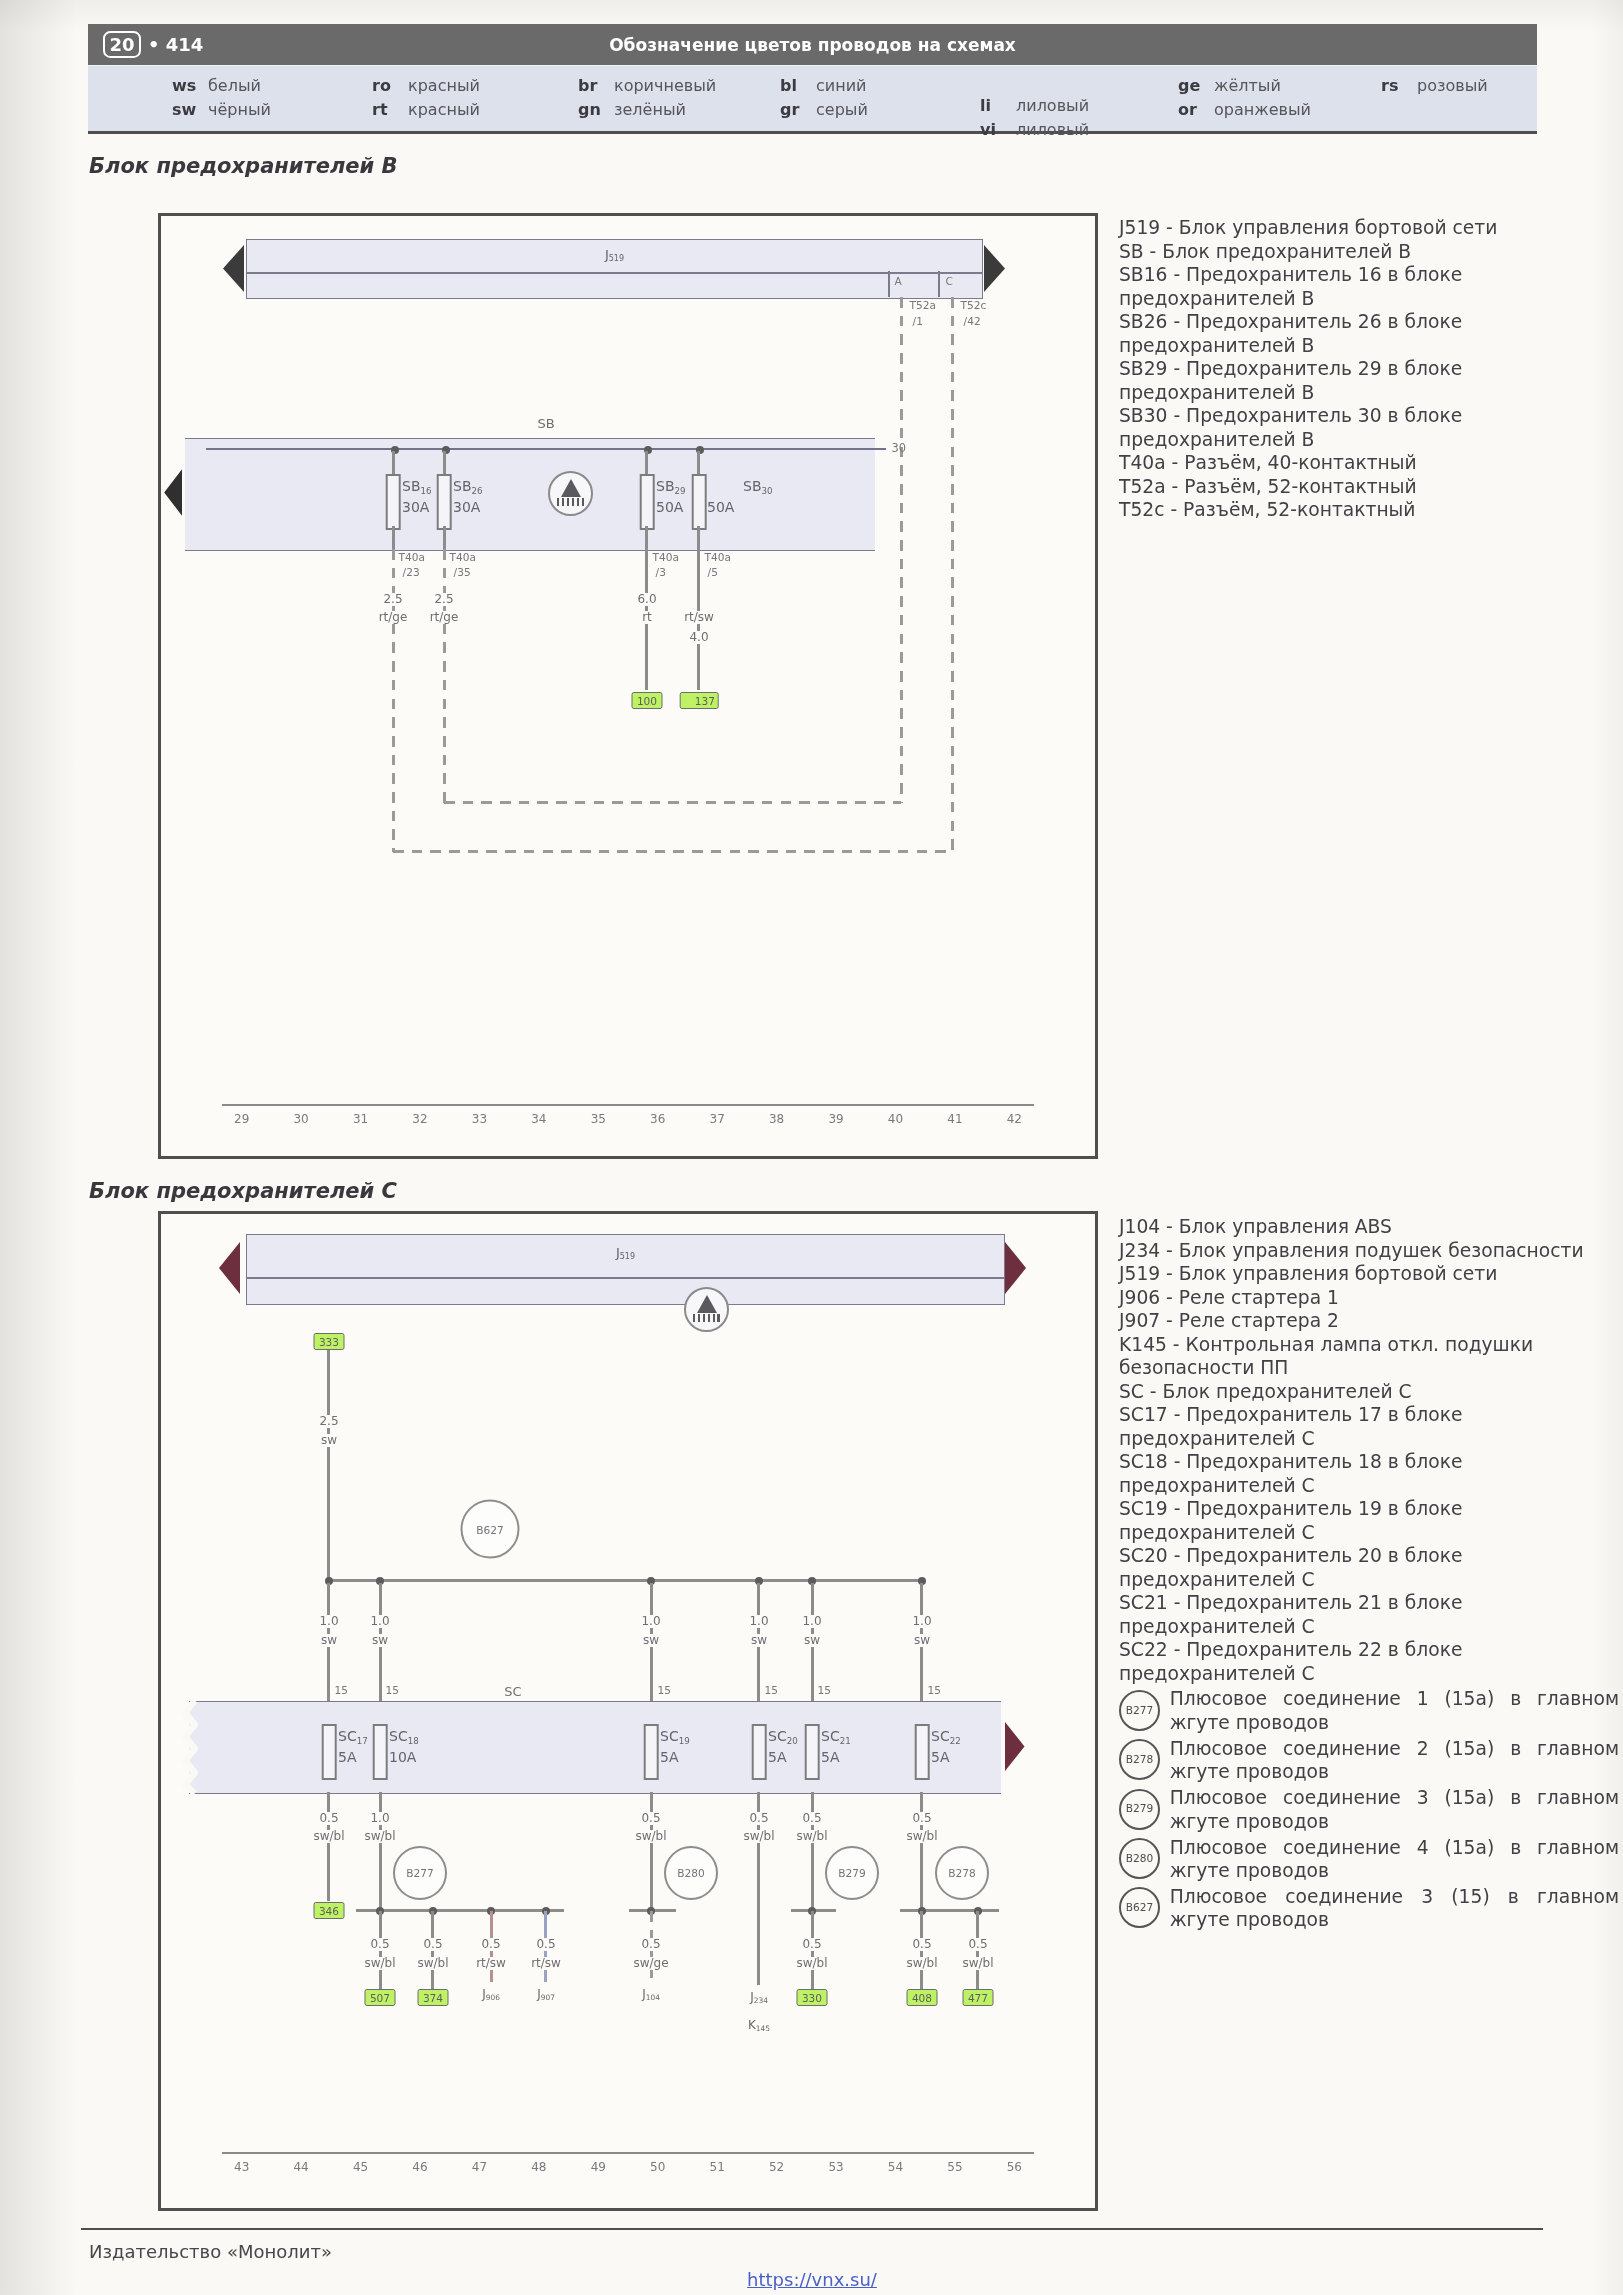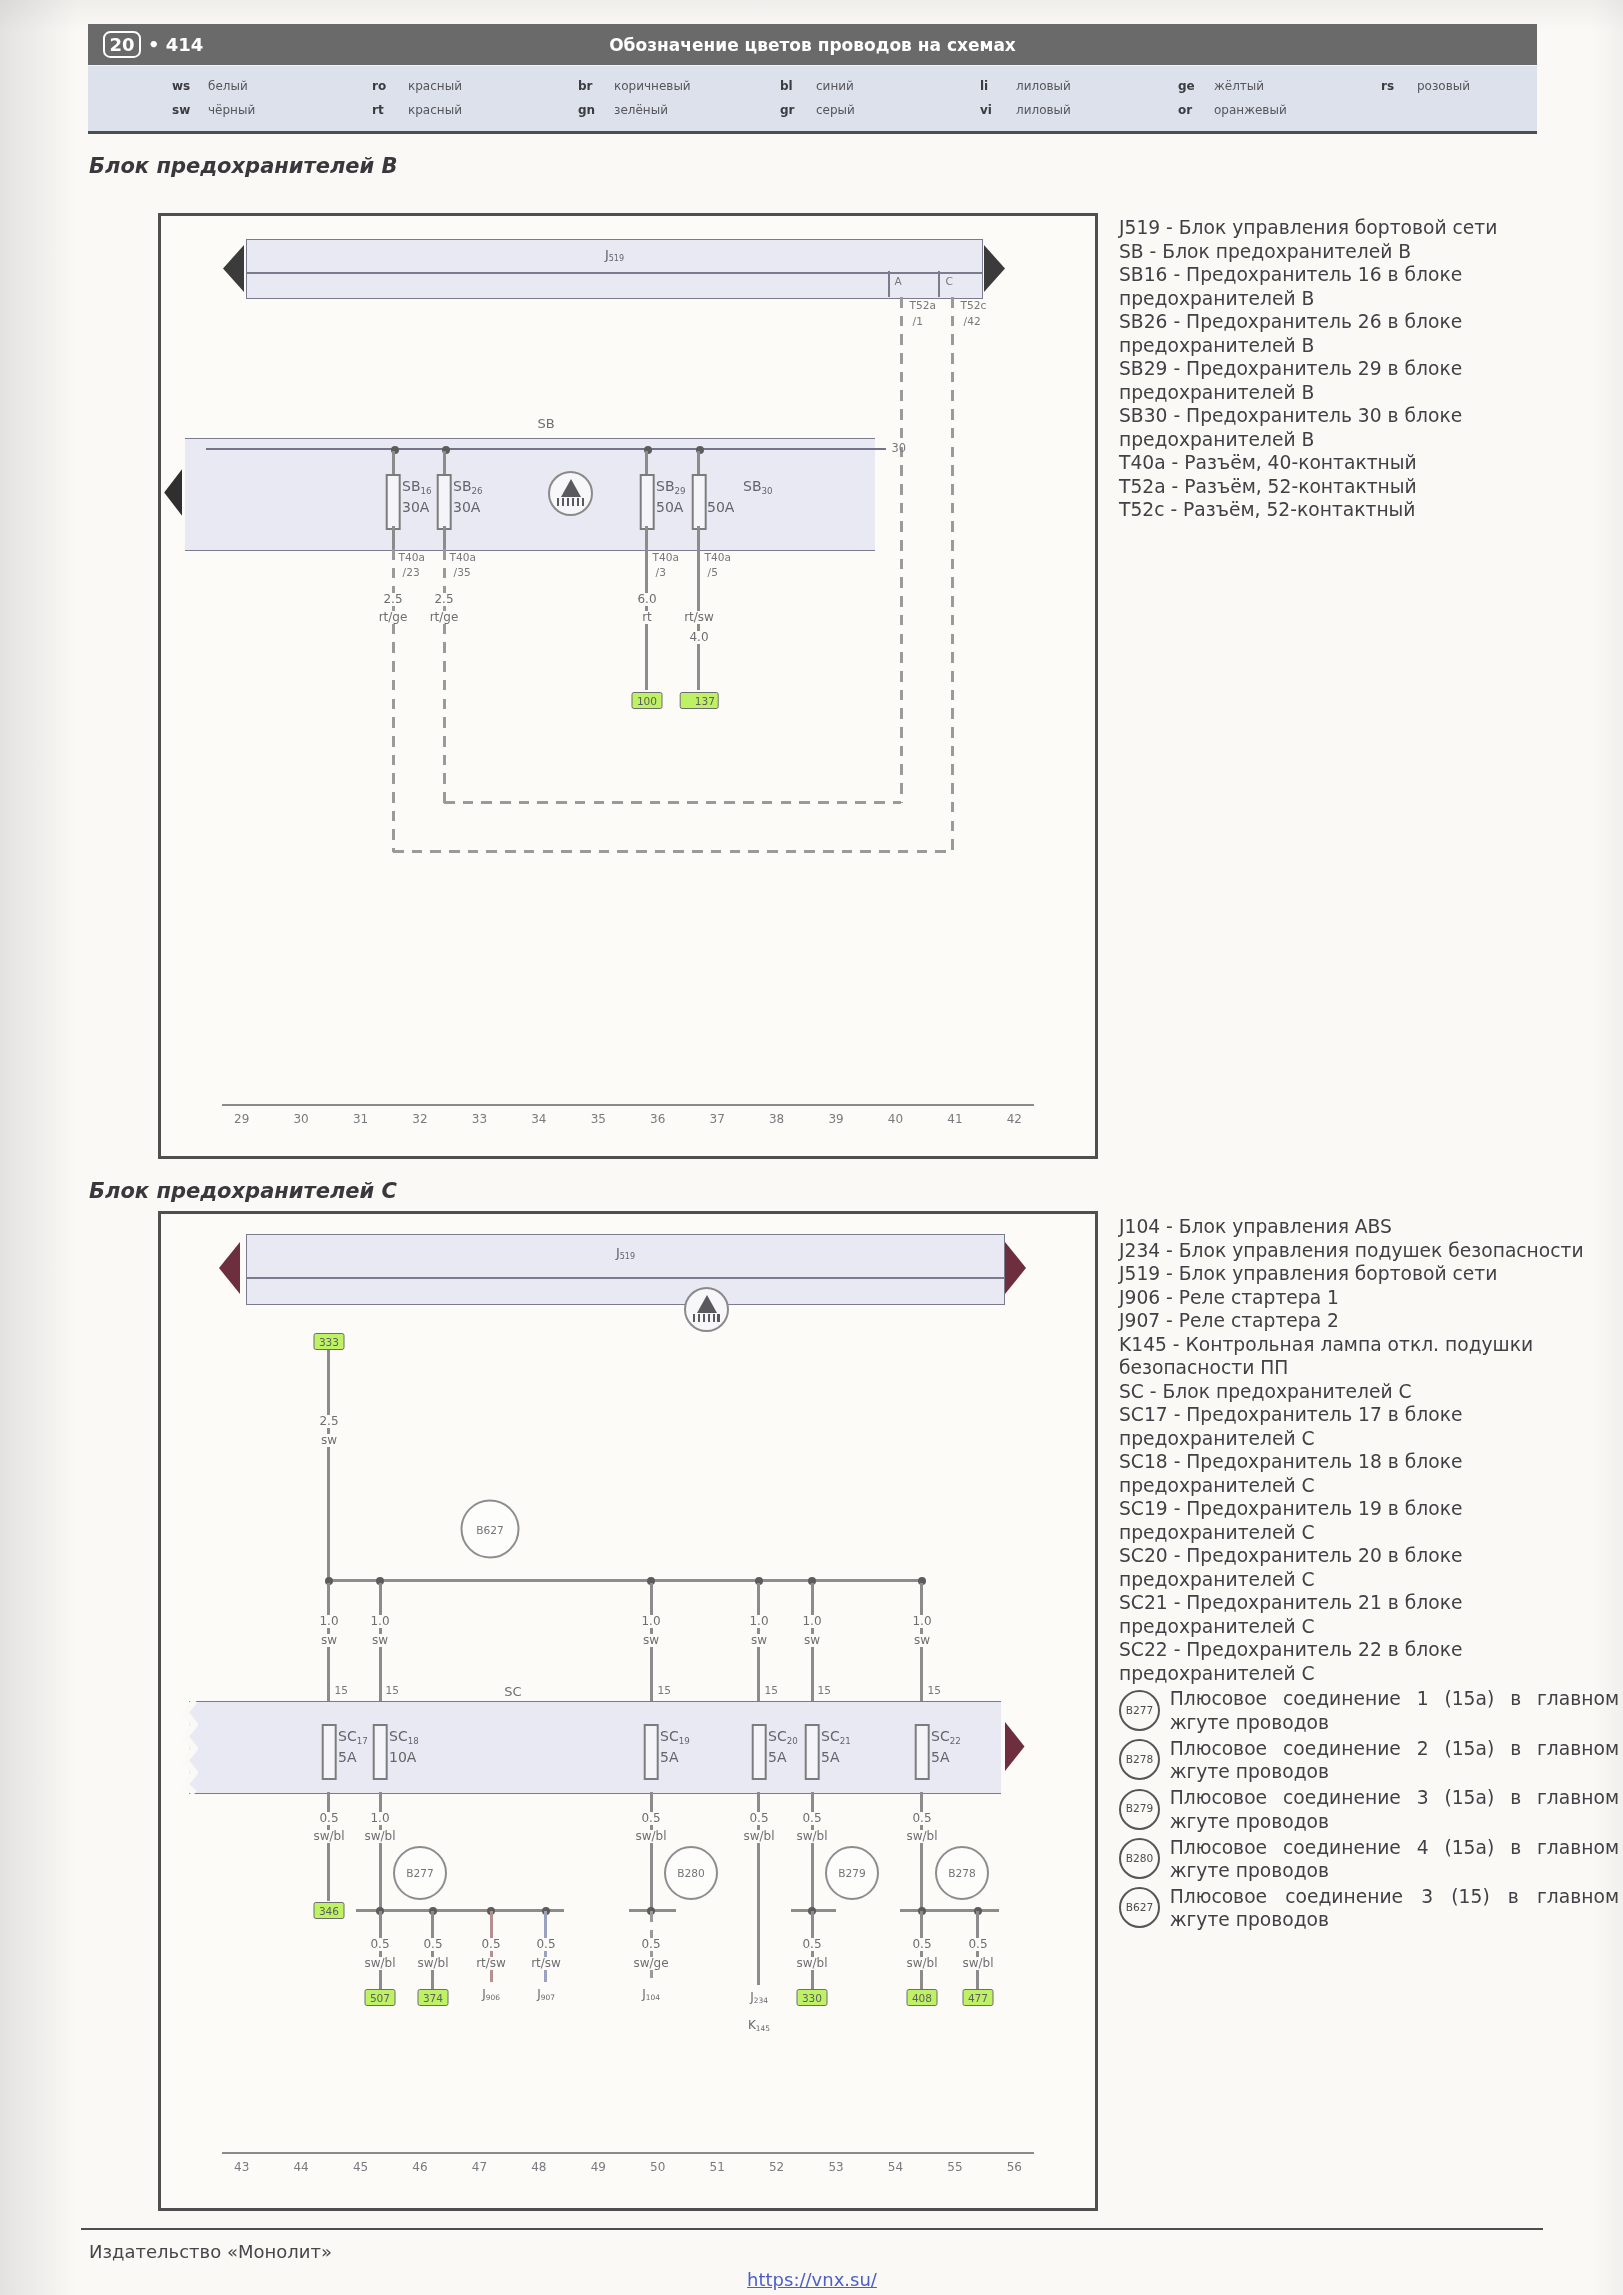--- a/index.html
+++ b/index.html
@@ -12,21 +12,21 @@
   .abs{position:absolute;}
   
   .hdr-bar{position:absolute;left:88px;top:24px;width:1449px;height:41px;background:#6a6a6a;
            display:flex;align-items:center;color:#fff;}
   .hdr-badge{display:inline-block;border:2.4px solid #fff;border-radius:7.3px;padding:0 4.9px;
              font-weight:bold;font-size:18px;line-height:23px;margin-left:14.6px;}
   .hdr-num{font-weight:bold;font-size:18px;margin-left:6.5px;}
   .hdr-title{position:absolute;left:0;right:0;text-align:center;font-weight:bold;font-size:17px;}
   .wc-band{position:absolute;left:88px;top:65px;width:1449px;height:65px;background:#dde1ec;
            border-top:1.6px solid #f4f4f2;border-bottom:3.2px solid #4e4e4e;}
-  .wc-col{position:absolute;top:8px;font-size:12px;line-height:24px;color:#56565a;}
+  .wc-col{position:absolute;top:8px;font-size:16px;line-height:24px;color:#56565a;}
   .wc-row{display:flex;}
   .wc-code{font-weight:bold;width:36px;color:#3c3c40;}
   
   .sec-title{position:absolute;font-size:21px;font-weight:bold;font-style:italic;color:#39393d;}
   .leg{position:absolute;width:500px;font-size:18.7px;line-height:23.5px;color:#414145;}
   .leg-item{margin:0;}
   .plus-item{display:flex;gap:9.7px;margin-top:2.4px;align-items:flex-start;}
   .plus-badge{flex:0 0 auto;width:37px;height:37px;border:2px solid #555;border-radius:50%;
               display:flex;align-items:center;justify-content:center;font-size:10.6px;color:#4c4c4c;margin-top:2.4px;}
   .plus-text{flex:1;text-align:justify;}
@@ -117,21 +117,21 @@
     <div class="wc-col" style="left:692px;">
       <div class="wc-row">
           <span class="wc-code">bl</span>
           <span>синий</span>
         </div>
       <div class="wc-row">
           <span class="wc-code">gr</span>
           <span>серый</span>
         </div>
     </div>
-    <div class="wc-col" style="left:892px;">
+    <div class="wc-col" style="left:892px;margin-top:20px;">
       <div class="wc-row">
           <span class="wc-code">li</span>
           <span>лиловый</span>
         </div>
       <div class="wc-row">
           <span class="wc-code">vi</span>
           <span>лиловый</span>
         </div>
     </div>
     <div class="wc-col" style="left:1090px;">

